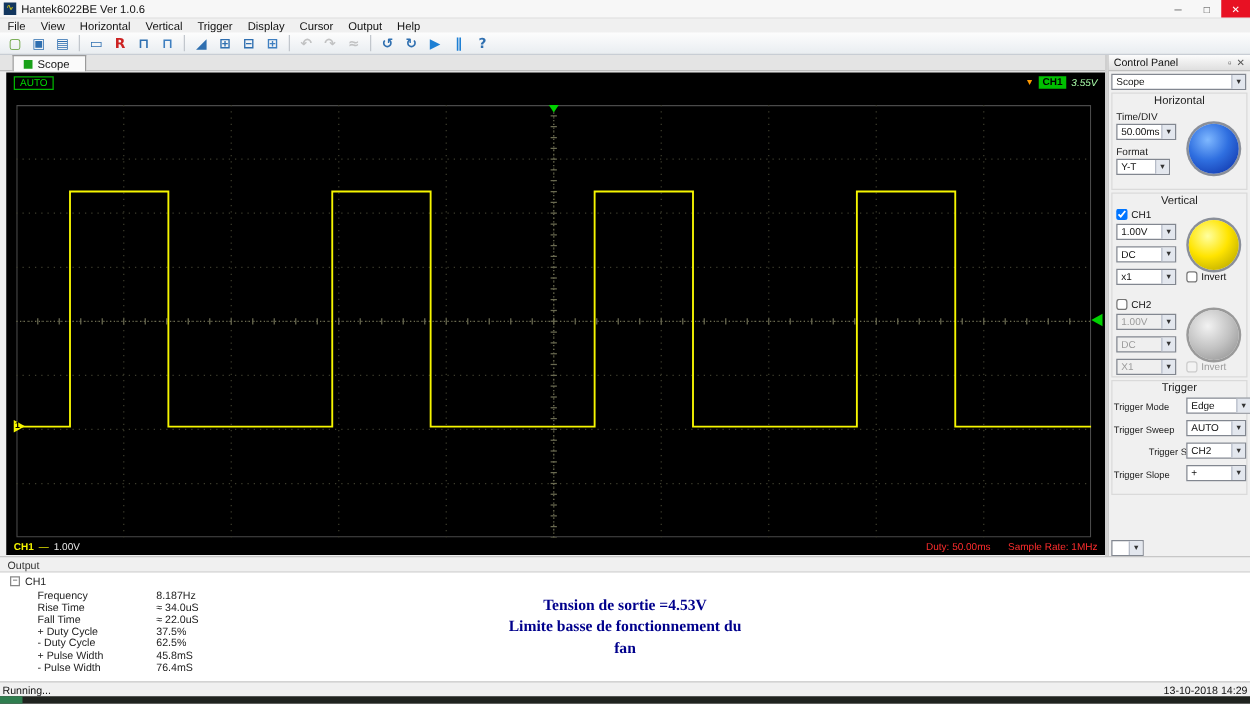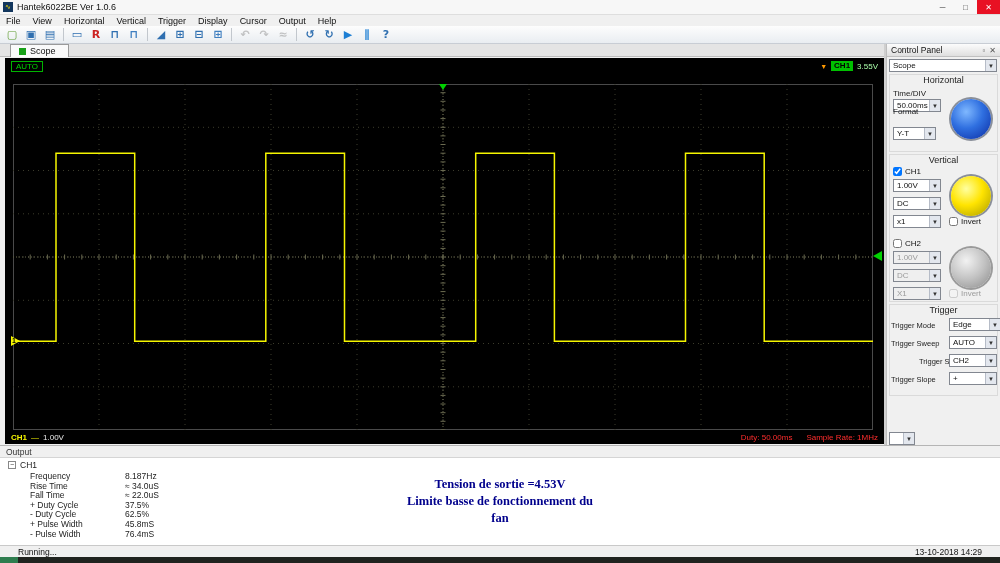--- a/index.html
+++ b/index.html
@@ -31,21 +31,21 @@
   
   .splitter { position:absolute; left:884px; top:44px; width:2px; height:401px; background:#cfcfcf; }
 
   
   .scope { position:absolute; left:5px; top:58px; width:879px; height:386px; background:#000; }
   .scope-top { position:absolute; left:0; top:0; right:0; height:16px; display:flex; align-items:center; padding:0 6px; }
   .auto-badge { border:1px solid #00b400; color:#00d800; font-size:8px; padding:0 4px; height:11px; line-height:9px; }
   .trig-readout { margin-left:auto; display:flex; gap:4px; align-items:center; font-size:8px; }
   .trig-arrow { color:#ff9900; font-size:7px; }
   .ch-chip { background:#00c000; color:#000; padding:0 3px; font-size:8px; height:10px; line-height:10px; font-weight:bold; }
-  .trig-val { color:#aaffaa; }
+  .trig-val { color:#aaffaa;font-style:italic; }
   .grid-wrap { position:absolute; left:8px; top:26px; width:860px; height:346px; }
   .scope-bottom { position:absolute; left:0; bottom:0; right:0; height:14px; display:flex; align-items:center; padding:0 6px; font-size:8px; gap:4px; }
   .rd-ch { color:#f6f600; font-weight:bold; }
   .rd-sep { color:#f6f600; }
   .rd-scale { color:#e8e8e8; }
   .rd-right { margin-left:auto; display:flex; gap:14px; }
   .rd-time, .rd-rate { color:#ff2d2d; }
   .gnd-marker { position:absolute; left:6px; width:10px; height:10px; }
   .gnd-marker .tri { width:0; height:0; border-top:5px solid transparent; border-bottom:5px solid transparent; border-left:9px solid #f6f600; }
   .gnd-marker .num { position:absolute; left:1px; top:1px; font-size:7px; color:#000; font-weight:bold; }
@@ -77,21 +77,21 @@
   .tree { position:absolute; left:0; top:12px; right:0; bottom:0; font-size:8.5px; color:#222; }
   .tree-root { position:absolute; left:8px; top:2px; display:flex; align-items:center; gap:4px; }
   .minusbox { width:8px; height:8px; border:1px solid #888; font-size:7px; line-height:6px; text-align:center; color:#333; background:#fff; }
   .mrows { position:absolute; left:0; top:13px; right:380px; }
   .mrow { position:relative; height:9.6px; }
   .mrow .mname { position:absolute; left:30px; }
   .mrow .mval { position:absolute; left:125px; }
   .annotation { position:absolute; left:372px; top:18px; width:256px; text-align:center; font-family:"Liberation Serif",serif; font-weight:bold; font-size:12.5px; color:#00008c; line-height:17px; }
 
   
-  .statusbar { position:absolute; left:0; top:545px; width:1000px; height:12px; background:#f0f0f0; border-top:1px solid #c9c9c9; display:flex; align-items:center; font-size:8.5px; padding:0 18px; }
+  .statusbar { position:absolute; left:0; top:545px; width:1000px; height:12px; background:#f0f0f0; border-top:1px solid #c9c9c9; display:flex; align-items:center; font-size:8.5px; padding:0 2px; }
   .status-right { margin-left:auto; }
   .bottomstrip { position:absolute; left:0; top:557px; width:1000px; height:6px; background:#20231f; }
   .bottomstrip .startblip { position:absolute; left:0; top:0; width:18px; height:6px; background:#2f7d4f; }
 </style>
 </head>
 <body>
 
 <div class="titlebar">
   <span class="app-icon">∿</span>
   <span>Hantek6022BE Ver 1.0.6</span>
@@ -304,21 +304,21 @@
     <span class="arr">▼</span>
   </div>
 
   <div class="group" style="top:30px; height:78px;"></div>
   <div class="gtitle" style="top:31px;">Horizontal</div>
   <div class="plabel" style="left:6px; top:45px;">Time/DIV</div>
   <div class="combo" style="left:6px; top:55px; width:48px;">
     <span>50.00ms</span>
     <span class="arr">▼</span>
   </div>
-  <div class="plabel" style="left:6px; top:63px;">Format</div>
+  <div class="plabel" style="left:6px; top:73px;">Format</div>
   <div class="combo" style="left:6px; top:83px; width:43px;">
     <span>Y-T</span>
     <span class="arr">▼</span>
   </div>
   <div class="knob blue" style="left:64px; top:55px;"></div>
 
   <div class="group" style="top:110px; height:148px;"></div>
   <div class="gtitle" style="top:111px;">Vertical</div>
 
   <div class="chkrow" style="left:6px; top:123px;">

